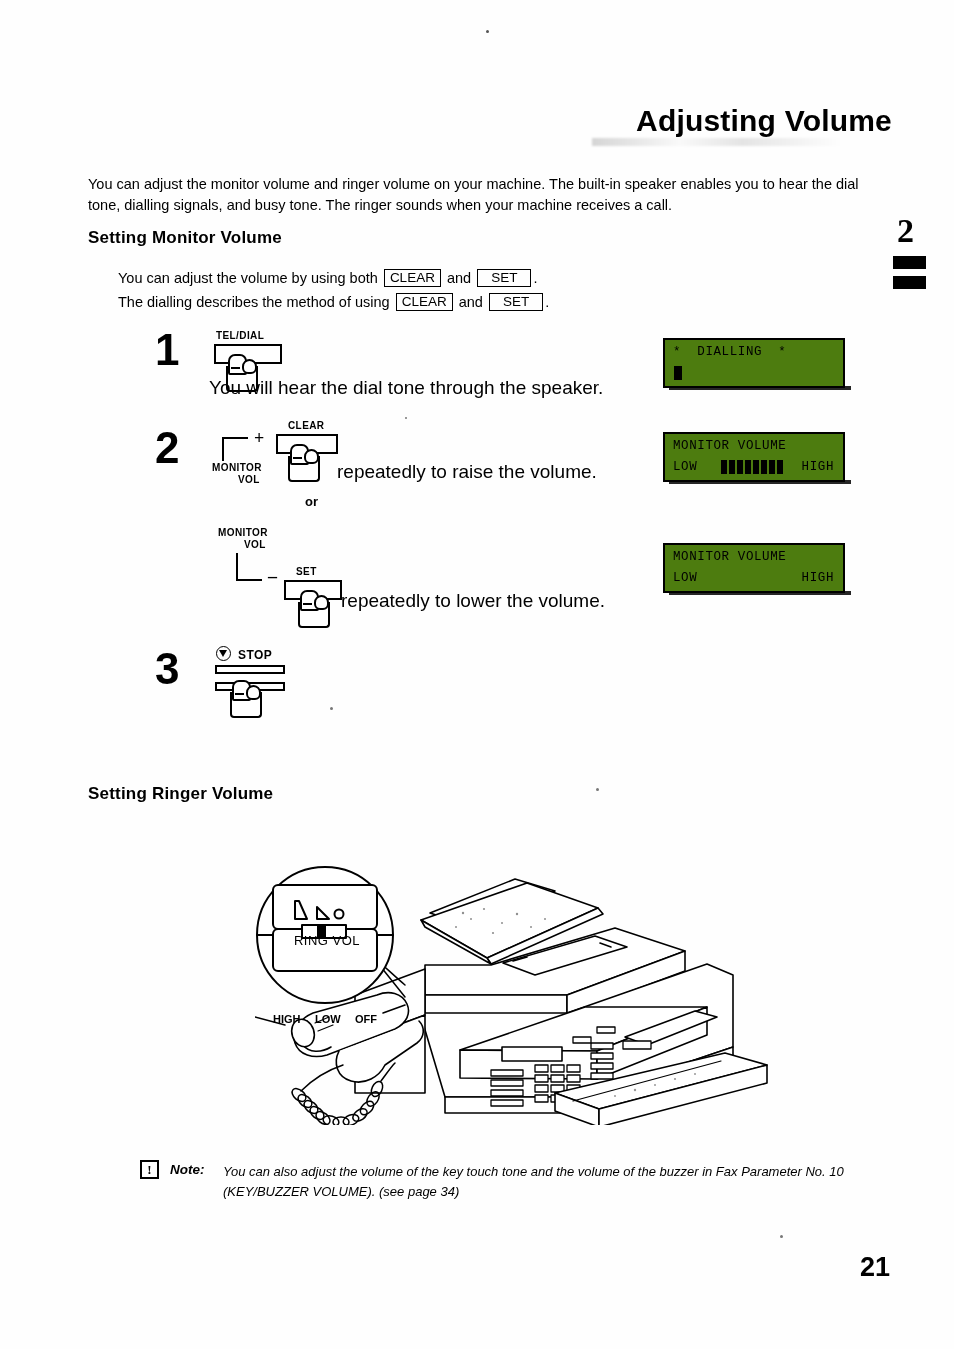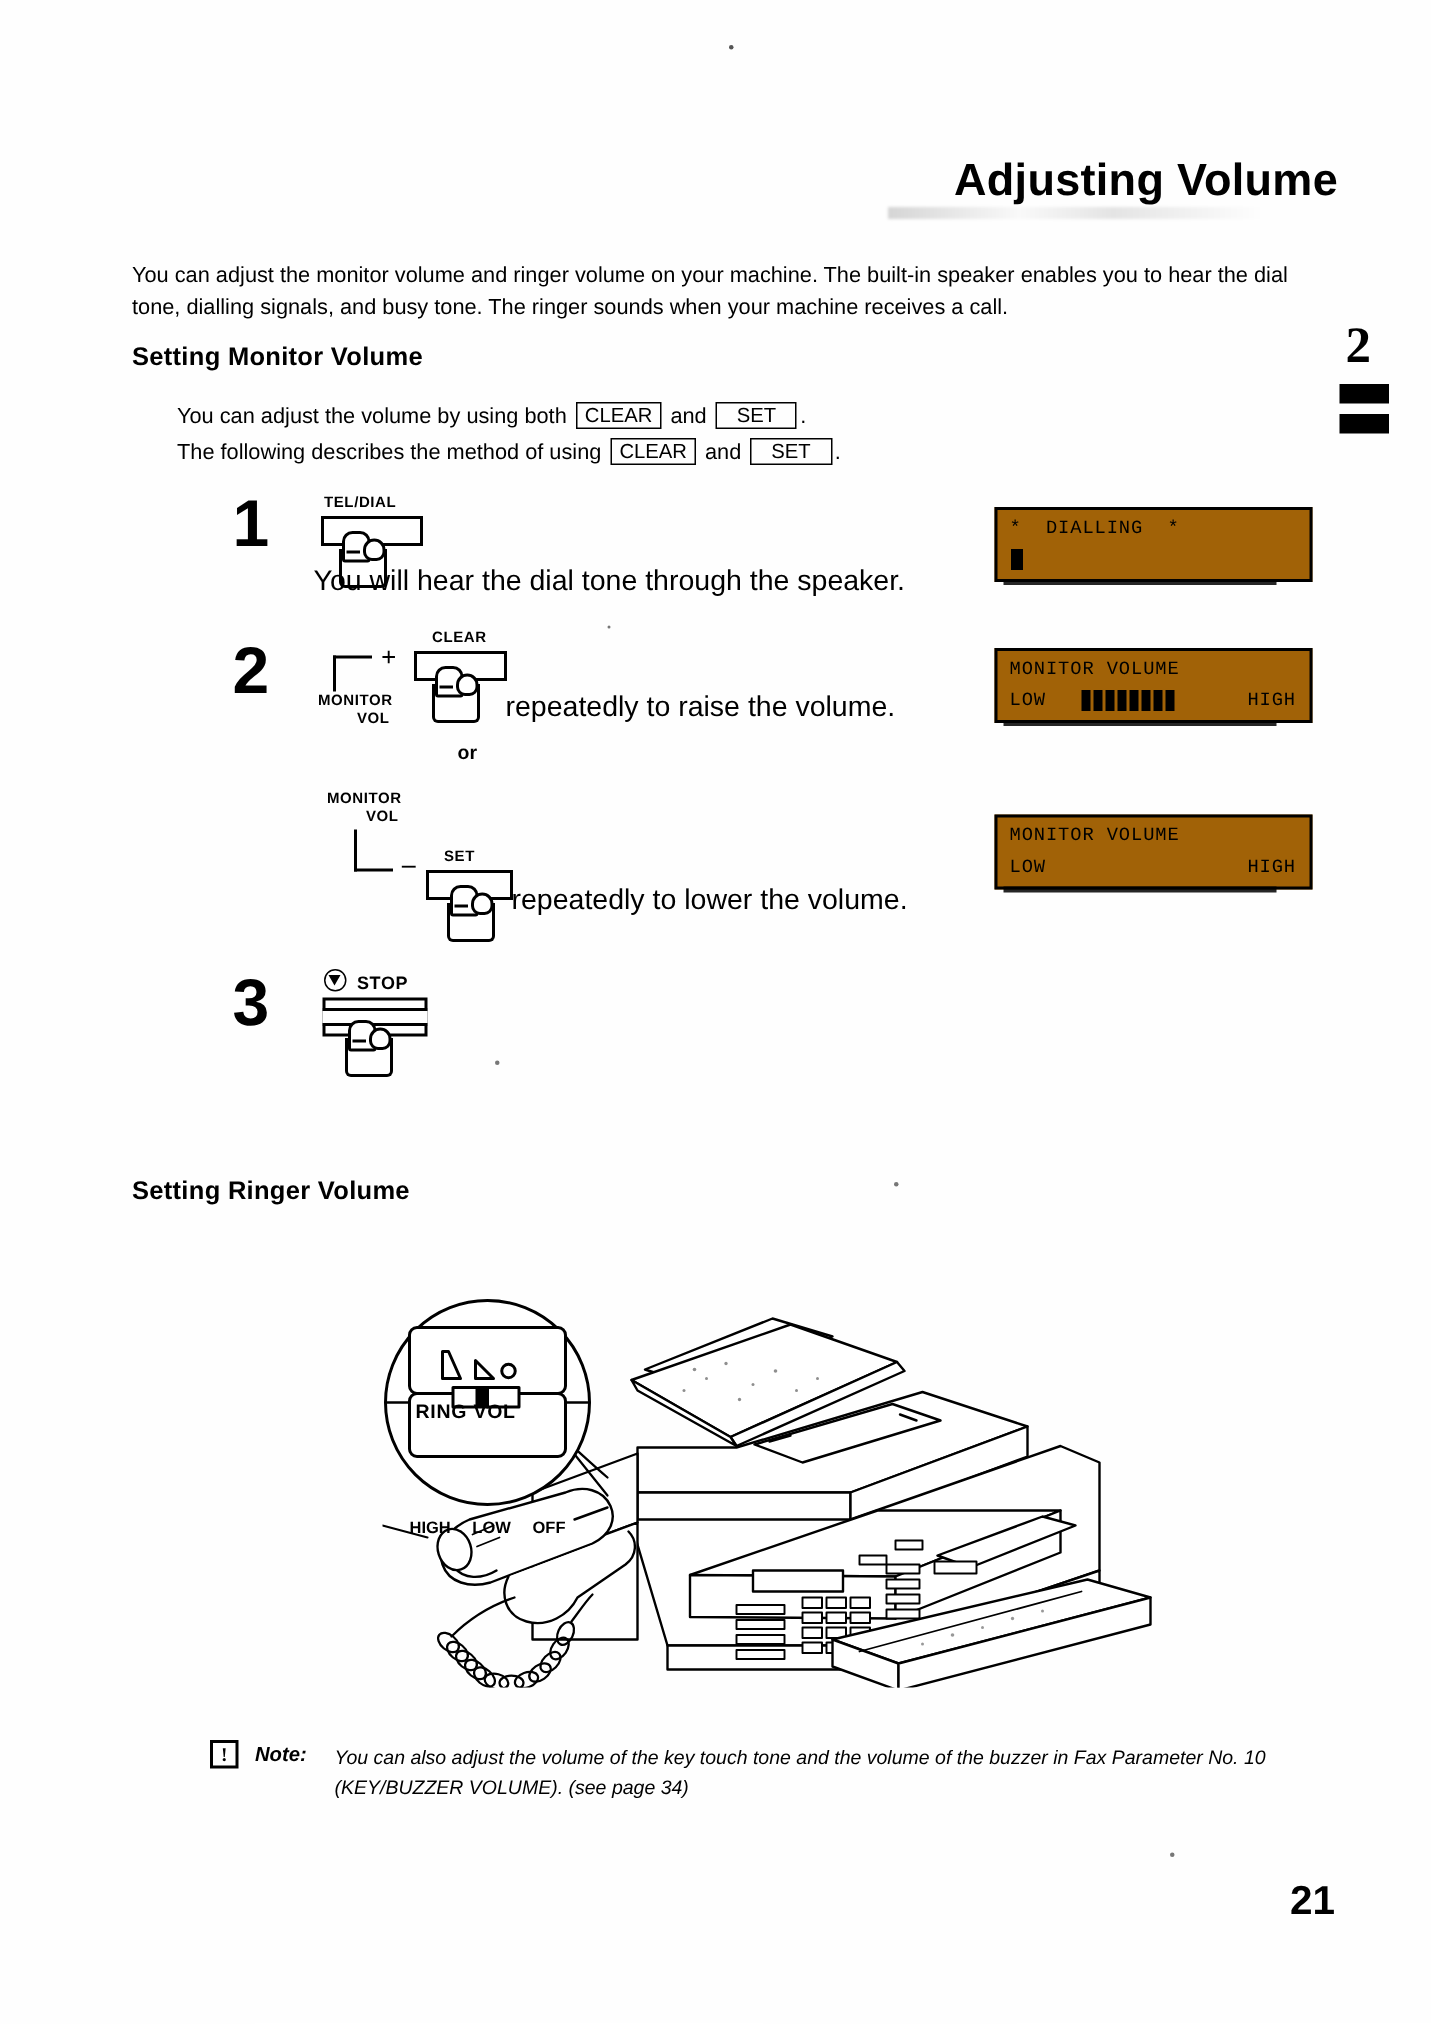--- a/index.html
+++ b/index.html
@@ -231,24 +231,24 @@
     top: 3px;
     width: 0; height: 0;
     border-left: 4.5px solid transparent;
     border-right: 4.5px solid transparent;
     border-top: 7.5px solid #000;
   }
 
   
   .lcd {
     position: absolute;
-    width: 212px;
+    width: 182px;
     height: 50px;
     border: 2.4px solid #000;
-    background: #a16207;
+    background: #4d7c0f;
     box-sizing: border-box;
     font-family: "Liberation Mono", monospace;
     font-size: 12.5px;
     letter-spacing: 0.6px;
   }
   .lcd::after {
     content: "";
     position: absolute;
     left: 4px;
     top: 100%;
@@ -378,21 +378,21 @@
   <div class="section-head" id="head-monitor">Setting Monitor Volume</div>
 
   <div class="instr-lines">
     <div>
       <span>You can adjust the volume by using both</span>
       <span class="keybox">CLEAR</span>
       <span>and</span>
       <span class="keybox wide">SET</span><span>.</span>
     </div>
     <div>
-      <span>The following describes the method of using</span>
+      <span>The dialling describes the method of using</span>
       <span class="keybox">CLEAR</span>
       <span>and</span>
       <span class="keybox wide">SET</span><span>.</span>
     </div>
   </div>
 
   <div class="stepnum" id="step1num">1</div>
   <div class="btn-label" style="left:216px; top:330px;">TEL/DIAL</div>
   <div class="flatkey" style="left:214px; top:344px; width:68px; height:20px;"></div>
   <div class="hand" style="left:224px; top:356px;">
@@ -622,21 +622,21 @@
       <rect x="18" y="64" width="104" height="42" rx="5" fill="#fff" stroke-width="2"></rect>
 
       <path d="M40 36 L40 54 L52 54 L44 36 Z" fill="#fff" stroke-width="2"></path>
       <path d="M62 42 L62 54 L74 54 Z" fill="#fff" stroke-width="2"></path>
       <circle cx="84" cy="49" r="4.5" fill="#fff" stroke-width="2"></circle>
 
       <rect x="47" y="60" width="44" height="13" fill="#fff" stroke-width="2"></rect>
       <rect x="62" y="60" width="8" height="13" fill="#000" stroke="none"></rect>
       <path d="M70 60 L70 73" stroke-width="2"></path>
     </svg>
-    <div style="position:absolute; left:22px; top:68px; width:100px; font-size:13px; font-weight:bold; letter-spacing:0.5px;">RING VOL</div>
+    <div style="position:absolute; left:22px; top:68px; width:100px; text-align:center; font-size:13px; font-weight:normal; letter-spacing:0.5px;">RING VOL</div>
     <div style="position:absolute; left:18px; top:148px; width:104px; display:flex; justify-content:space-between; font-size:11px; font-weight:bold;">
       <span>HIGH</span>
       <span>LOW</span>
       <span>OFF</span>
     </div>
   </div>
 
   <div class="note-wrap">
     <div class="note-icon">!</div>
     <div class="note-label">Note:</div>

